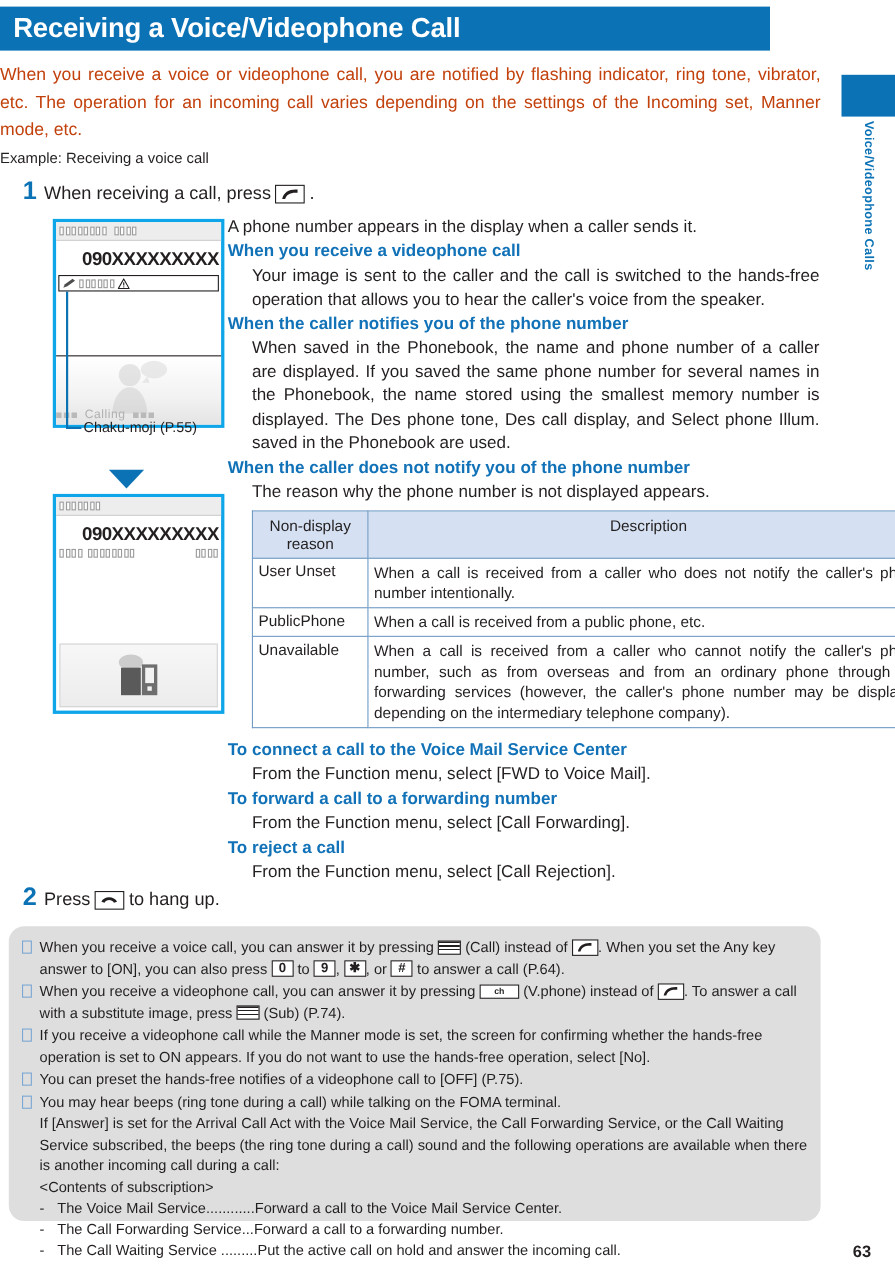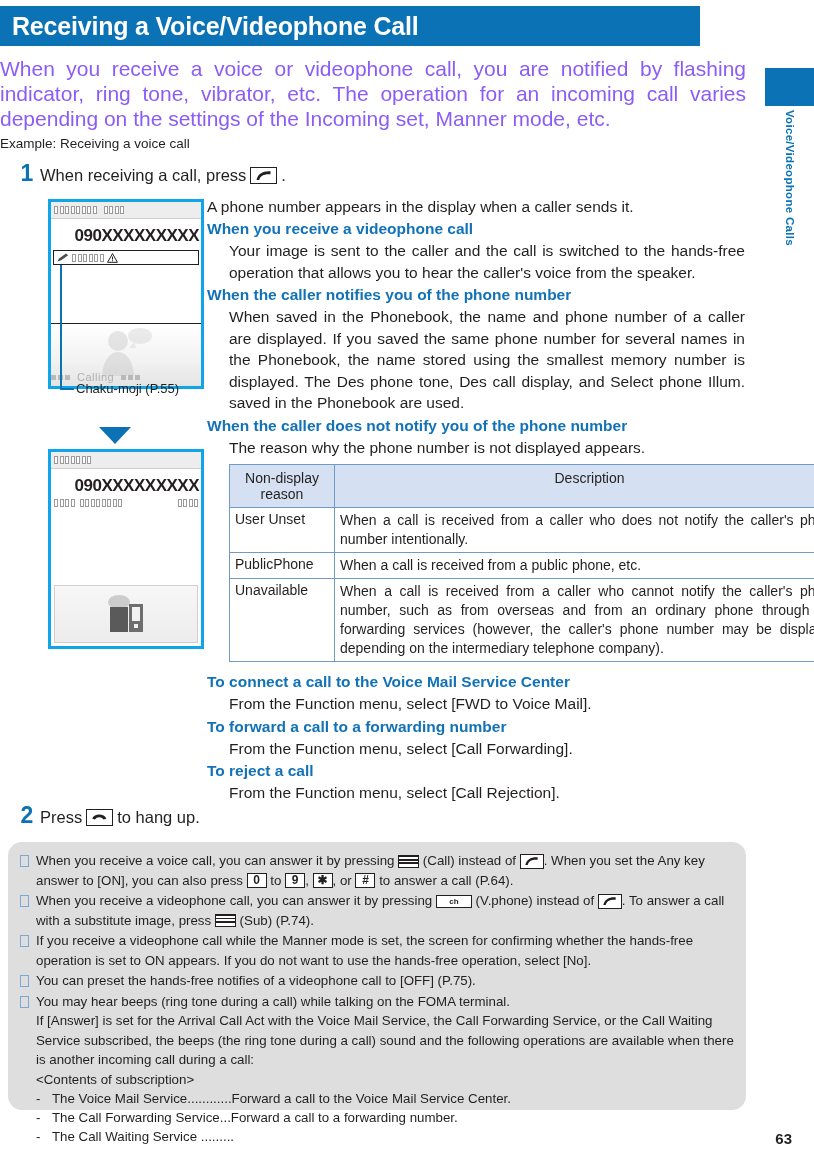--- a/index.html
+++ b/index.html
@@ -60,24 +60,24 @@
     align-items: center;
     letter-spacing: 0.3px;
   }
 
   
   .intro {
     position: absolute;
     left: 0;
     top: 56px;
     width: 746px;
-    font-size: 21px;
+    font-size: 16px;
     line-height: 25px;
     text-align: justify;
-    color: #8b5cf6;
+    color: #c2410c;
   }
   .example-line {
     position: absolute;
     left: 0;
     top: 136px;
     font-size: 13.5px;
     color: #231f20;
   }
 
   
@@ -651,19 +651,20 @@
           <span>Forward a call to the Voice Mail Service Center.</span>
         </div>
         <div class="sub-row">
           <span class="sub-dash">-</span>
           <span>The Call Forwarding Service...</span>
           <span>Forward a call to a forwarding number.</span>
         </div>
         <div class="sub-row">
           <span class="sub-dash">-</span>
           <span>The Call Waiting Service .........</span>
+          <span>Put the active call on hold and answer the incoming call.</span>
         </div>
       </div>
     </span>
   </div>
 </div>
 
 <div class="page-num">63</div>
 
 </body></html>

